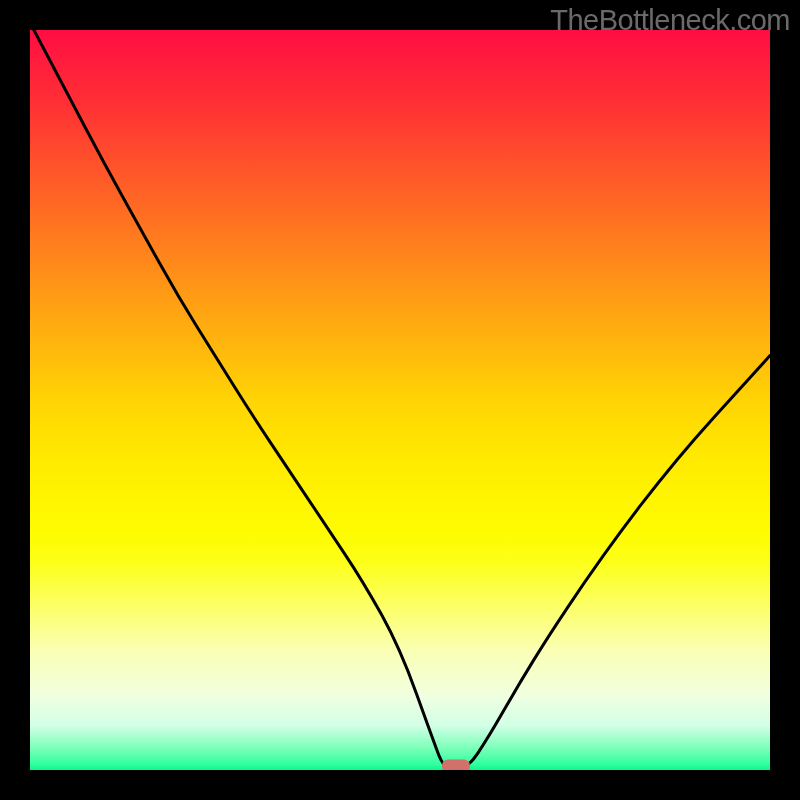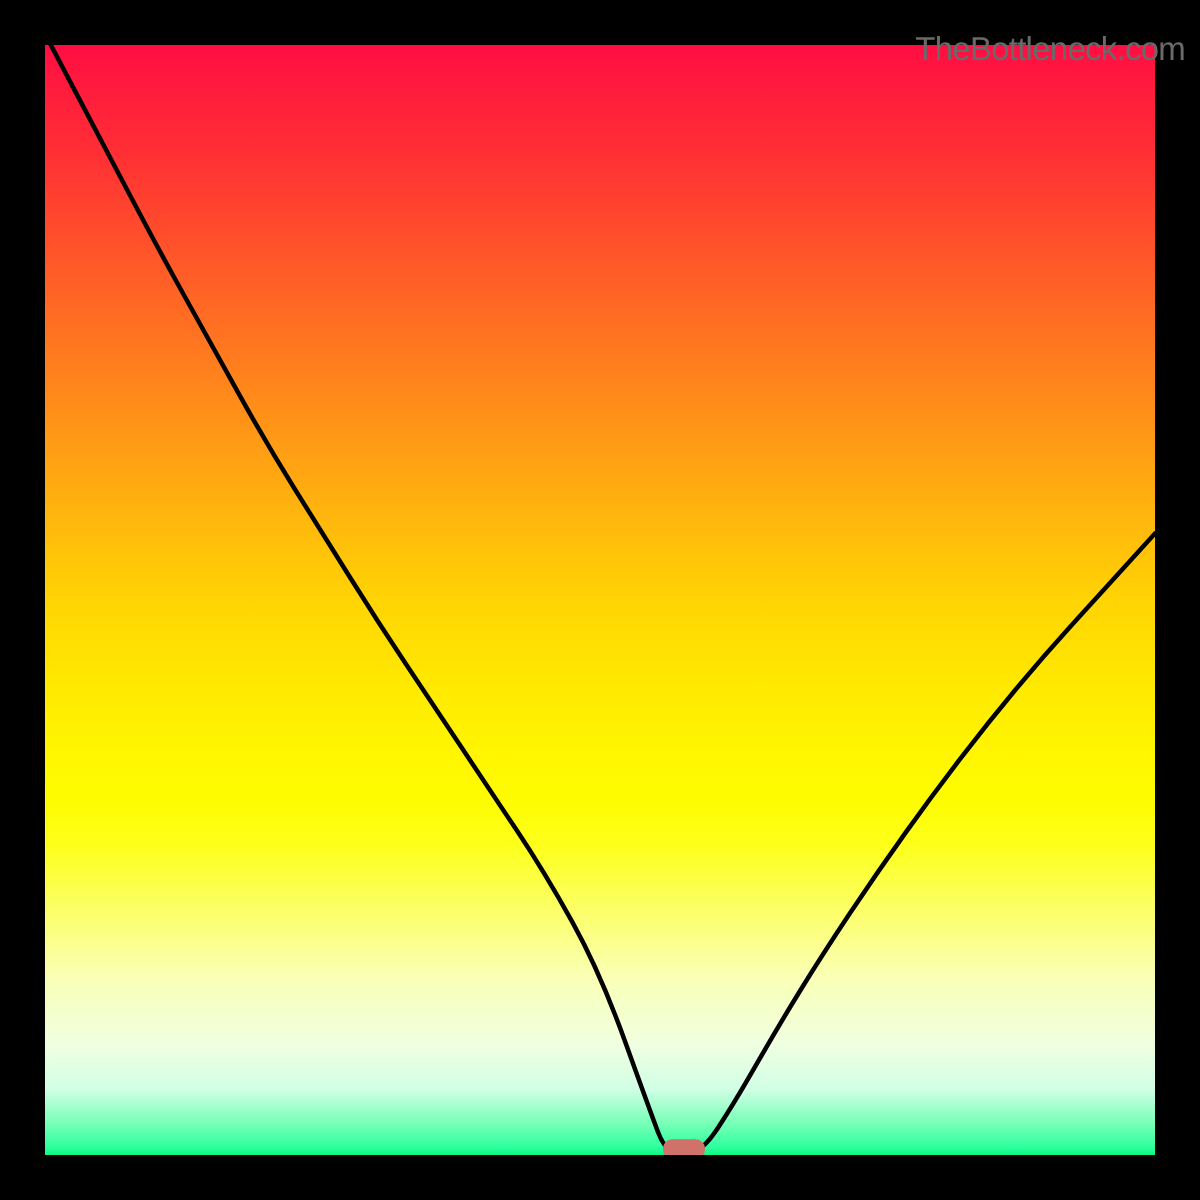--- a/index.html
+++ b/index.html
@@ -13,25 +13,24 @@
       background: #000;
       position: relative;
       overflow: hidden;
     }
     .attribution {
       position: absolute;
       top: 4px;
       right: 10px;
       color: #6a6a6a;
       font-family: Arial, Helvetica, sans-serif;
-      font-size: 22px;
+      font-size: 29px;
       font-weight: 500;
       z-index: 10;
       letter-spacing: -0.5px;
-      margin-top: 16px;
     }
     .plot-area {
       position: absolute;
       top: 30px;
       left: 30px;
       width: 740px;
       height: 740px;
       overflow: hidden;
     }
     .gradient-bg {

